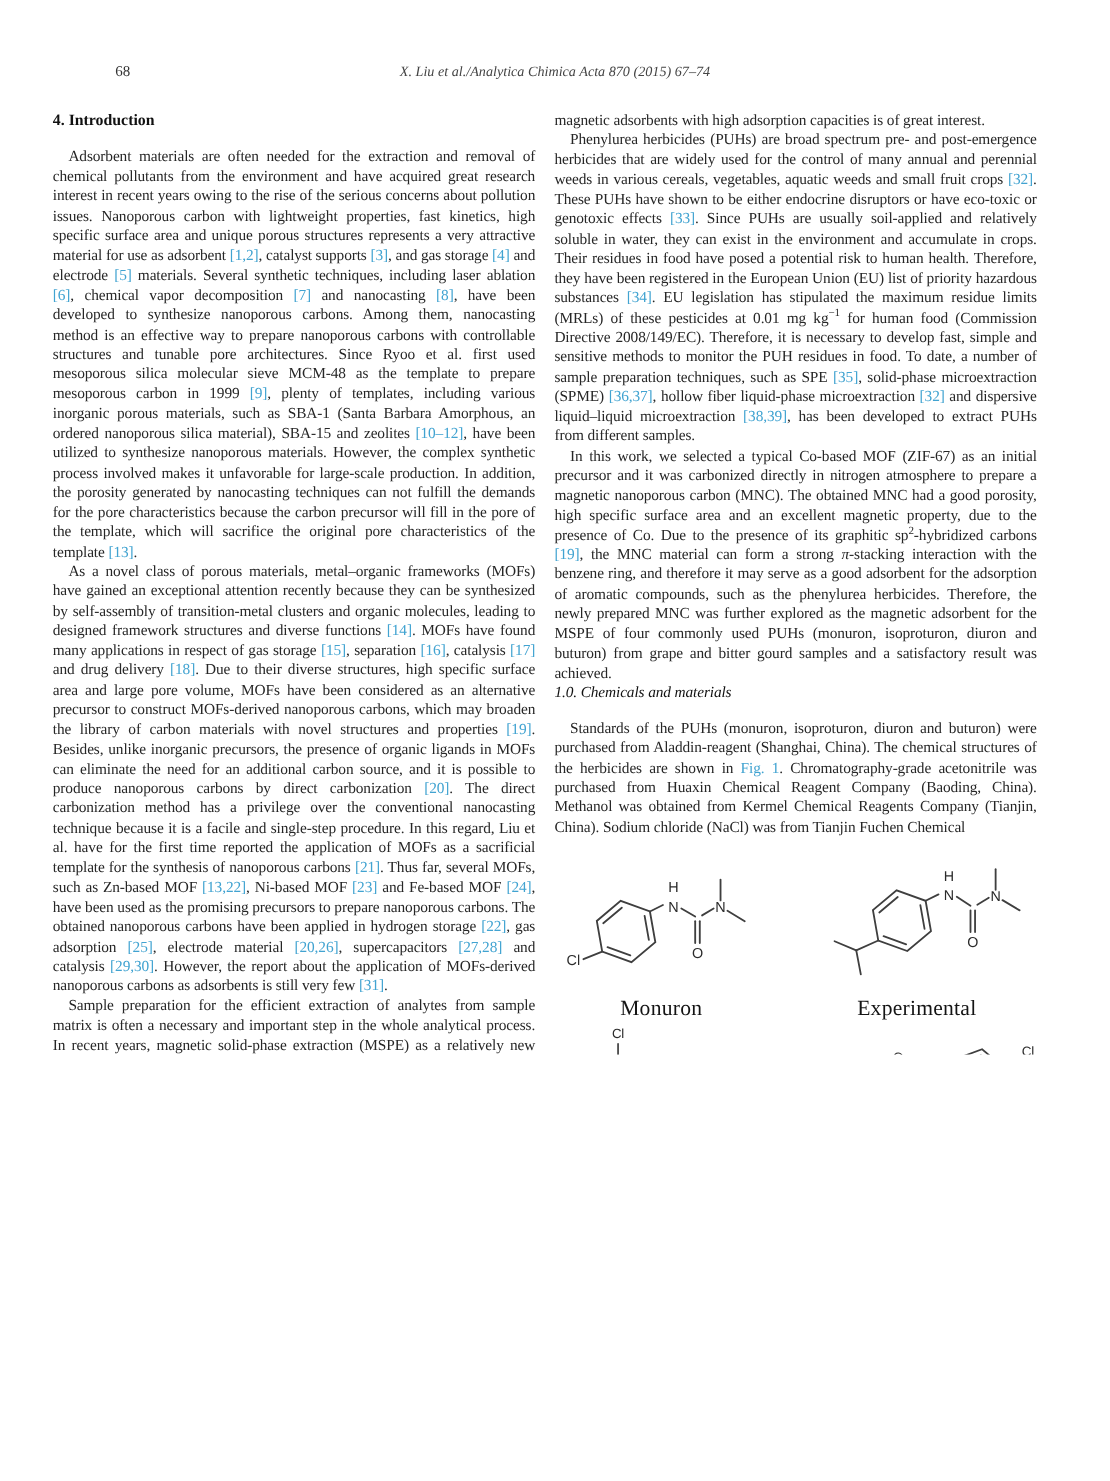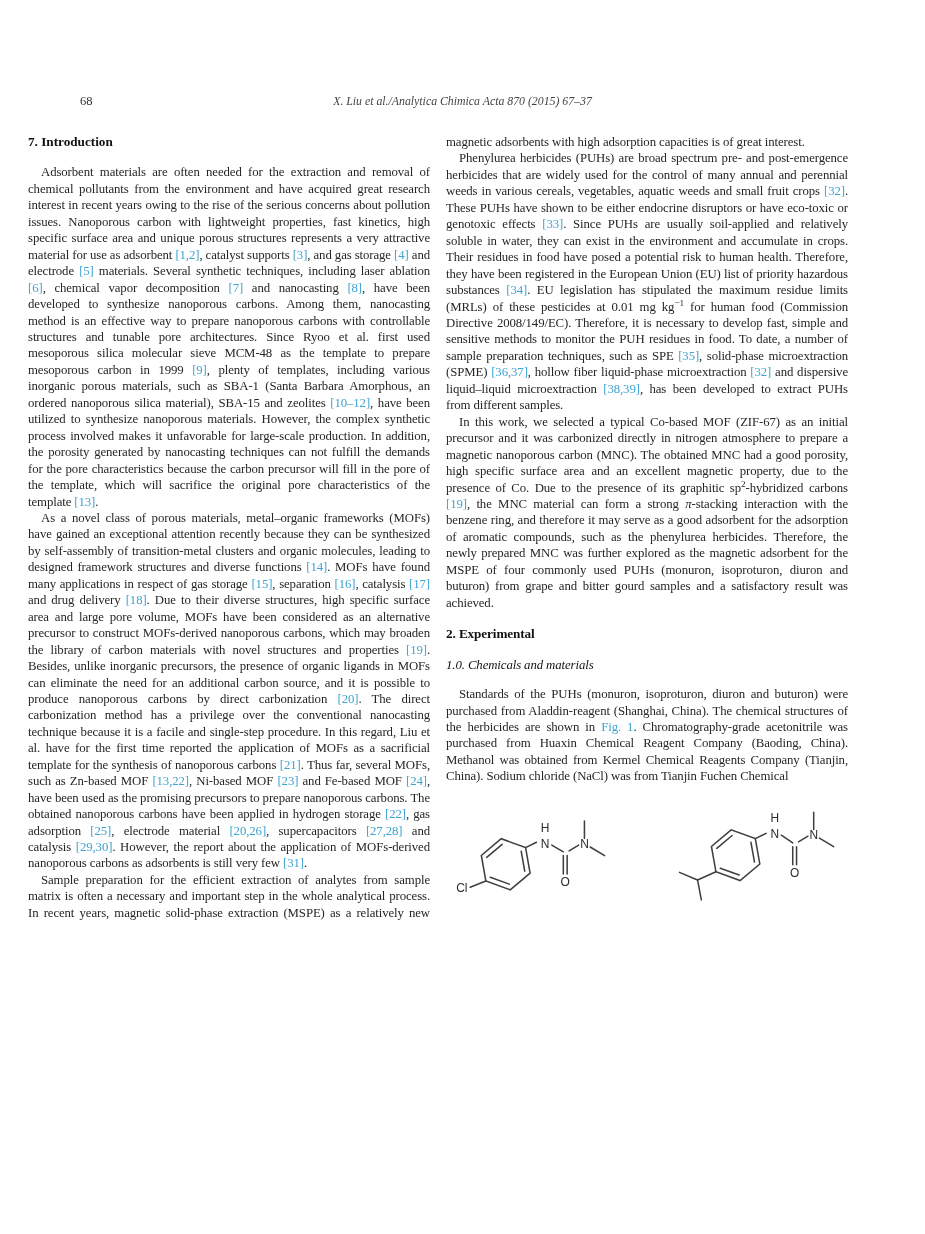--- a/index.html
+++ b/index.html
@@ -1,19 +1,19 @@
 <!DOCTYPE html>
 <html style="--cite: #41a3d1;"><head>
 <meta charset="utf-8">
 <style>
   html,body{margin:0;padding:0;background:#fff;}
   .page{
     width:925px;height:879px;box-sizing:border-box;position:relative;
-    background:#ffffff;padding:0 28px;overflow:hidden;
-    font-family:"Liberation Serif",serif;color:#262626;margin-top:42px;
+    background:#ffffff;padding:0 44px;overflow:hidden;
+    font-family:"Liberation Serif",serif;color:#262626;
   }
   
   .hdr{position:relative;padding-top:52px;height:16px;}
   .pageno{position:absolute;left:52px;top:52px;font-size:12.5px;color:#333;}
   .runhead{position:absolute;left:0;right:0;top:52px;text-align:center;
     font-style:italic;font-size:11.8px;color:#444;}
   
   .cols{display:flex;gap:16px;margin-top:24px;}
   .col{width:402px;text-align:justify;font-size:12.8px;line-height:16.45px;
     letter-spacing:-0.1px;}
@@ -40,38 +40,37 @@
     font-size:11px;color:#222;letter-spacing:0;}
   .caption b{font-weight:bold;}
 </style>
 </head>
 <body>
 
 <div class="page">
 
   <div class="hdr">
     <span class="pageno">68</span>
-    <span class="runhead">X. Liu et al./Analytica Chimica Acta 870 (2015) 67–37</span>
+    <span class="runhead">X. Liu et al./Analytica Chimica Acta 870 (2015) 67–74</span>
   </div>
 
   <div class="cols">
 
     <div class="col">
-      <h2 class="sec">7. Introduction</h2>
+      <h2 class="sec">4. Introduction</h2>
       <p class="body ind">Adsorbent materials are often needed for the extraction and removal of chemical pollutants from the environment and have acquired great research interest in recent years owing to the rise of the serious concerns about pollution issues. Nanoporous carbon with lightweight properties, fast kinetics, high specific surface area and unique porous structures represents a very attractive material for use as adsorbent <span class="cite">[1,2]</span>, catalyst supports <span class="cite">[3]</span>, and gas storage <span class="cite">[4]</span> and electrode <span class="cite">[5]</span> materials. Several synthetic techniques, including laser ablation <span class="cite">[6]</span>, chemical vapor decomposition <span class="cite">[7]</span> and nanocasting <span class="cite">[8]</span>, have been developed to synthesize nanoporous carbons. Among them, nanocasting method is an effective way to prepare nanoporous carbons with controllable structures and tunable pore architectures. Since Ryoo et al. first used mesoporous silica molecular sieve MCM-48 as the template to prepare mesoporous carbon in 1999 <span class="cite">[9]</span>, plenty of templates, including various inorganic porous materials, such as SBA-1 (Santa Barbara Amorphous, an ordered nanoporous silica material), SBA-15 and zeolites <span class="cite">[10–12]</span>, have been utilized to synthesize nanoporous materials. However, the complex synthetic process involved makes it unfavorable for large-scale production. In addition, the porosity generated by nanocasting techniques can not fulfill the demands for the pore characteristics because the carbon precursor will fill in the pore of the template, which will sacrifice the original pore characteristics of the template <span class="cite">[13]</span>.</p>
       <p class="body ind">As a novel class of porous materials, metal–organic frameworks (MOFs) have gained an exceptional attention recently because they can be synthesized by self-assembly of transition-metal clusters and organic molecules, leading to designed framework structures and diverse functions <span class="cite">[14]</span>. MOFs have found many applications in respect of gas storage <span class="cite">[15]</span>, separation <span class="cite">[16]</span>, catalysis <span class="cite">[17]</span> and drug delivery <span class="cite">[18]</span>. Due to their diverse structures, high specific surface area and large pore volume, MOFs have been considered as an alternative precursor to construct MOFs-derived nanoporous carbons, which may broaden the library of carbon materials with novel structures and properties <span class="cite">[19]</span>. Besides, unlike inorganic precursors, the presence of organic ligands in MOFs can eliminate the need for an additional carbon source, and it is possible to produce nanoporous carbons by direct carbonization <span class="cite">[20]</span>. The direct carbonization method has a privilege over the conventional nanocasting technique because it is a facile and single-step procedure. In this regard, Liu et al. have for the first time reported the application of MOFs as a sacrificial template for the synthesis of nanoporous carbons <span class="cite">[21]</span>. Thus far, several MOFs, such as Zn-based MOF <span class="cite">[13,22]</span>, Ni-based MOF <span class="cite">[23]</span> and Fe-based MOF <span class="cite">[24]</span>, have been used as the promising precursors to prepare nanoporous carbons. The obtained nanoporous carbons have been applied in hydrogen storage <span class="cite">[22]</span>, gas adsorption <span class="cite">[25]</span>, electrode material <span class="cite">[20,26]</span>, supercapacitors <span class="cite">[27,28]</span> and catalysis <span class="cite">[29,30]</span>. However, the report about the application of MOFs-derived nanoporous carbons as adsorbents is still very few <span class="cite">[31]</span>.</p>
       <p class="body ind">Sample preparation for the efficient extraction of analytes from sample matrix is often a necessary and important step in the whole analytical process. In recent years, magnetic solid-phase extraction (MSPE) as a relatively new mode of solid-phase extraction (SPE) has received much attention in sample preparations. In MSPE, the magnetic adsorbent can be readily isolated from the sample solution with a magnet and the column blocking problems often encountered in SPE during extraction can be avoided. In the MSPE technique, the magnetic sorbent material plays a key role since it determines both the selectivity and sensitivity of the method. Therefore, the development of new</p>
     </div>
 
     <div class="col">
       <p class="body">magnetic adsorbents with high adsorption capacities is of great interest.</p>
       <p class="body ind">Phenylurea herbicides (PUHs) are broad spectrum pre- and post-emergence herbicides that are widely used for the control of many annual and perennial weeds in various cereals, vegetables, aquatic weeds and small fruit crops <span class="cite">[32]</span>. These PUHs have shown to be either endocrine disruptors or have eco-toxic or genotoxic effects <span class="cite">[33]</span>. Since PUHs are usually soil-applied and relatively soluble in water, they can exist in the environment and accumulate in crops. Their residues in food have posed a potential risk to human health. Therefore, they have been registered in the European Union (EU) list of priority hazardous substances <span class="cite">[34]</span>. EU legislation has stipulated the maximum residue limits (MRLs) of these pesticides at 0.01 mg kg<sup>−1</sup> for human food (Commission Directive 2008/149/EC). Therefore, it is necessary to develop fast, simple and sensitive methods to monitor the PUH residues in food. To date, a number of sample preparation techniques, such as SPE <span class="cite">[35]</span>, solid-phase microextraction (SPME) <span class="cite">[36,37]</span>, hollow fiber liquid-phase microextraction <span class="cite">[32]</span> and dispersive liquid–liquid microextraction <span class="cite">[38,39]</span>, has been developed to extract PUHs from different samples.</p>
       <p class="body ind">In this work, we selected a typical Co-based MOF (ZIF-67) as an initial precursor and it was carbonized directly in nitrogen atmosphere to prepare a magnetic nanoporous carbon (MNC). The obtained MNC had a good porosity, high specific surface area and an excellent magnetic property, due to the presence of Co. Due to the presence of its graphitic sp<sup>2</sup>-hybridized carbons <span class="cite">[19]</span>, the MNC material can form a strong <i>π</i>-stacking interaction with the benzene ring, and therefore it may serve as a good adsorbent for the adsorption of aromatic compounds, such as the phenylurea herbicides. Therefore, the newly prepared MNC was further explored as the magnetic adsorbent for the MSPE of four commonly used PUHs (monuron, isoproturon, diuron and buturon) from grape and bitter gourd samples and a satisfactory result was achieved.</p>
 
-      <h2 class="sec2">2. Experimental</h2>
       <h3 class="subsec">1.0. Chemicals and materials</h3>
       <p class="body ind">Standards of the PUHs (monuron, isoproturon, diuron and buturon) were purchased from Aladdin-reagent (Shanghai, China). The chemical structures of the herbicides are shown in <span class="cite">Fig. 1</span>. Chromatography-grade acetonitrile was purchased from Huaxin Chemical Reagent Company (Baoding, China). Methanol was obtained from Kermel Chemical Reagents Company (Tianjin, China). Sodium chloride (NaCl) was from Tianjin Fuchen Chemical</p>
 
       <div class="fig">
         <div class="molrow">
 
           <div class="molcell">
             <svg class="mol" viewBox="0 0 185 125" width="178" height="120">
               <path d="M82.7,50.6 L87.4,77.2 L66.7,94.6 L41.3,85.4 L36.6,58.8 L57.3,41.4 Z"></path>
               <line x1="78.1" y1="54.4" x2="81.8" y2="75.2"></line>

